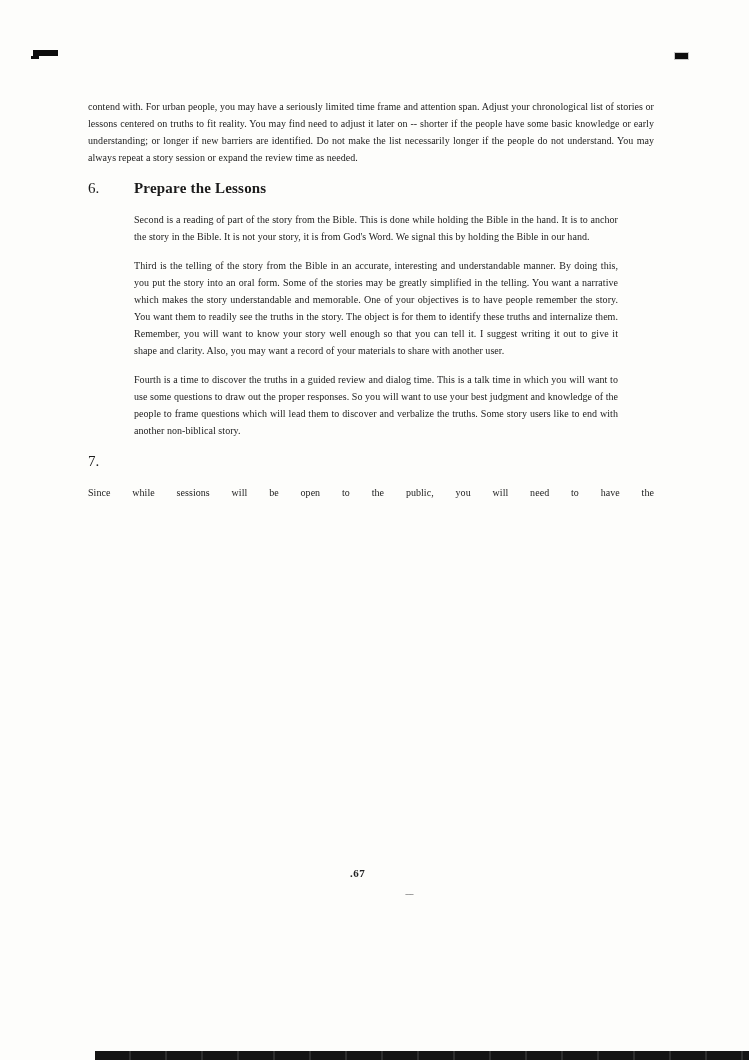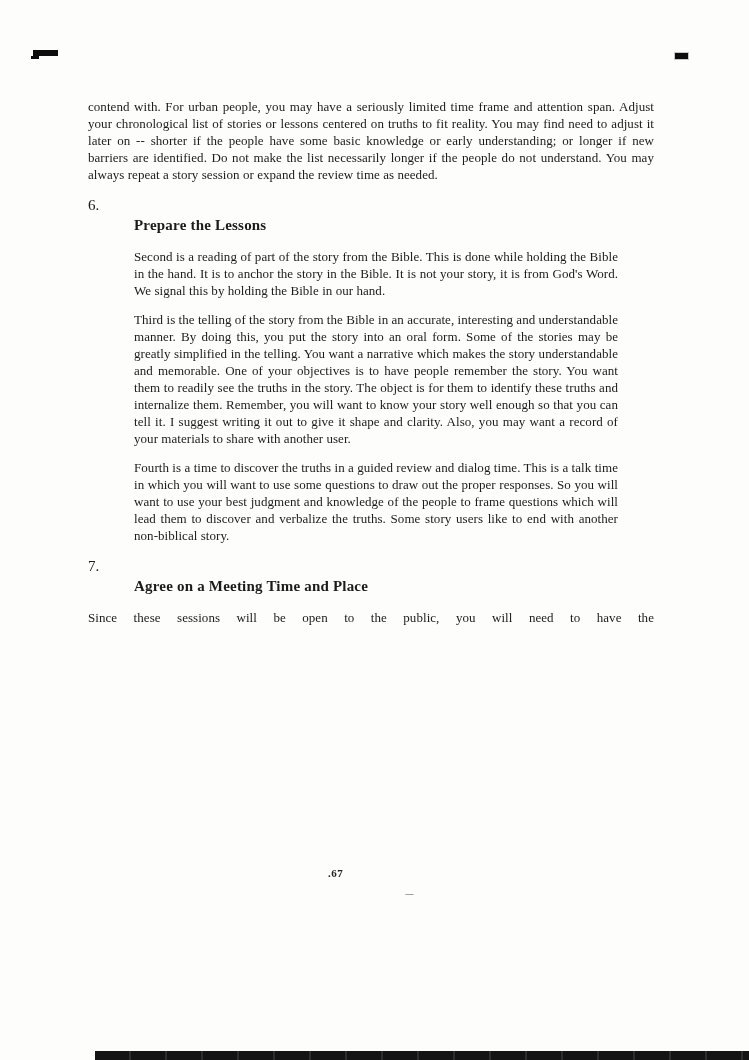--- a/index.html
+++ b/index.html
@@ -40,21 +40,21 @@
   }
 
   .textblock {
     position: absolute;
     left: 88px; top: 98px;
     width: 574px;
   }
 
   .para {
     margin: 0 8px 12px 0;
-    font-size: 13px;
+    font-size: 10px;
     line-height: 17px;
     text-align: justify;
     letter-spacing: 0.05px;
   }
   .para.indent {
     margin-left: 46px;
     width: 484px;
   }
   .para.force-justify {
     text-align: justify;
@@ -68,26 +68,25 @@
     line-height: 17px;
   }
   .sec-num {
     width: 46px;
     flex: 0 0 46px;
     font-weight: 400;
   }
   .sec-title {
     font-weight: 700;
     letter-spacing: 0.2px;
-    margin-top: 20px;
   }
 
   .page-number {
     position: absolute;
-    left: 328px; top: 867px;
+    left: 350px; top: 867px;
     font-size: 11px;
     font-weight: 700;
     letter-spacing: 0.5px;
     color: #222;
   }
 
   .footer-dash {
     position: absolute;
     left: 405px; top: 887px;
     font-size: 11px;
@@ -125,24 +124,23 @@
 
 
     <p class="para indent">Second is a reading of part of the story from the Bible.  This is done while holding the Bible in the hand.  It is to anchor the story in the Bible.  It is not your story, it is from God's Word. We signal this by holding the Bible in our hand.</p>
 
     <p class="para indent">Third is the telling of the story from the Bible in an accurate, interesting and understandable manner.  By doing this, you put the story into an oral form.  Some of the stories may be greatly simplified in the telling.  You want a narrative which makes the story understandable and memorable. One of your objectives is to have people remember the story.  You want them to readily see the truths in the story.  The object is for them to identify these truths and internalize them.  Remember, you will want to know your story well enough so that you can tell it.  I suggest writing it out to give it shape and clarity.  Also, you may want a record of your materials to share with another user.</p>
 
     <p class="para indent">Fourth is a time to discover the truths in a guided review and dialog time. This is a talk time in which you will want to use some questions to draw out the proper responses.  So you will want to use your best judgment and knowledge of the people to frame questions which will lead them to discover and verbalize the truths.  Some story users like to end with another non-biblical story.</p>
 
     <div class="section-heading">
       <span class="sec-num">7.</span>
-      <span class="sec-title">Agree on a Meeting Time and Place</span>
     </div>
 
-    <p class="para force-justify">Since these sessions will be open to the public, you will need to have the</p>
+    <p class="para force-justify">Since while sessions will be open to the public, you will need to have the</p>
 
   </div>
 
   <div class="page-number">.67</div>
 
   <div class="footer-dash">---</div>
 
   <div class="bottom-bar"></div>
 
 </div>

